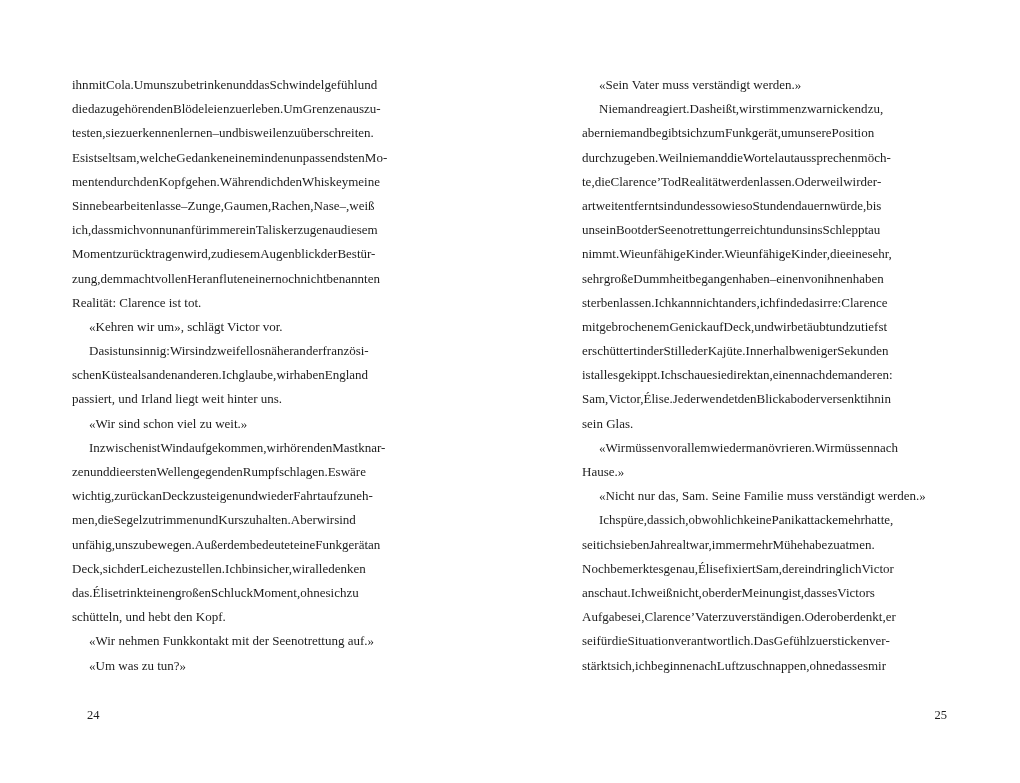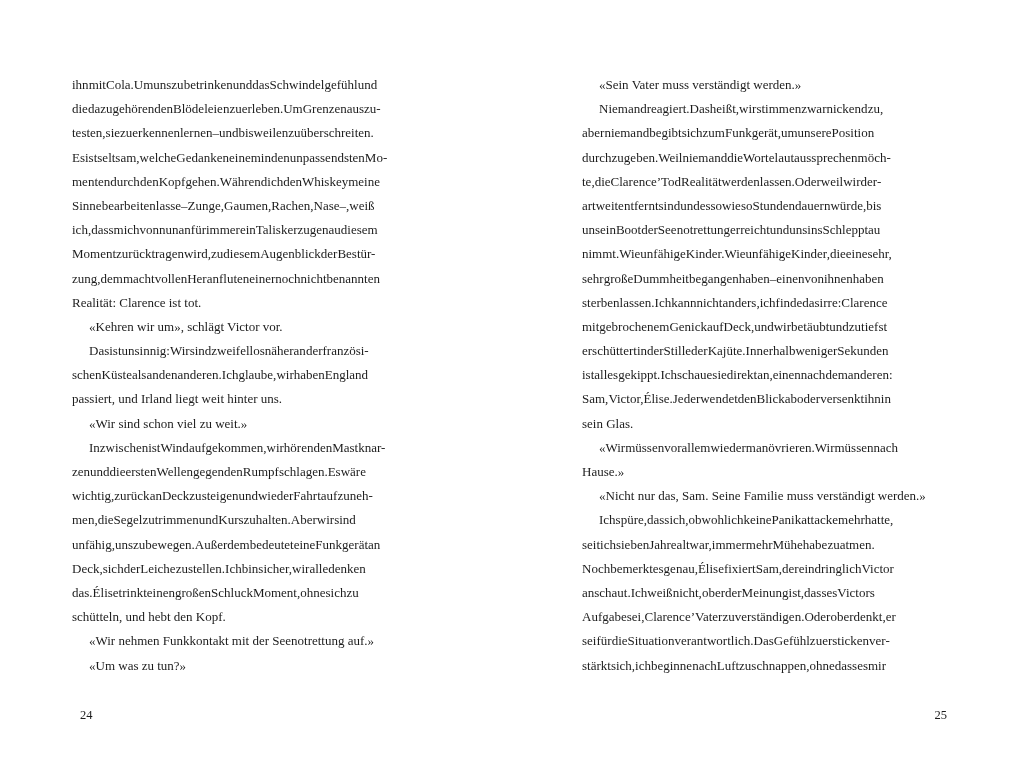--- a/index.html
+++ b/index.html
@@ -40,21 +40,21 @@
   .line.indent {
     padding-left: 17px;
   }
   .pagenum {
     position: absolute;
     top: 707px;
     font-size: 12.5px;
     line-height: 16px;
     color: #1c1c1c;
   }
-  .pagenum.left  { left: 80px; }
+  .pagenum.left  { left: 87px; }
   .pagenum.right { right: 73px; text-align: left; }
 </style>
 </head>
 <body>
 
 <div class="spread">
 
   <div class="page-text left">
       <div class="line justify">
         <span>ihn</span>

